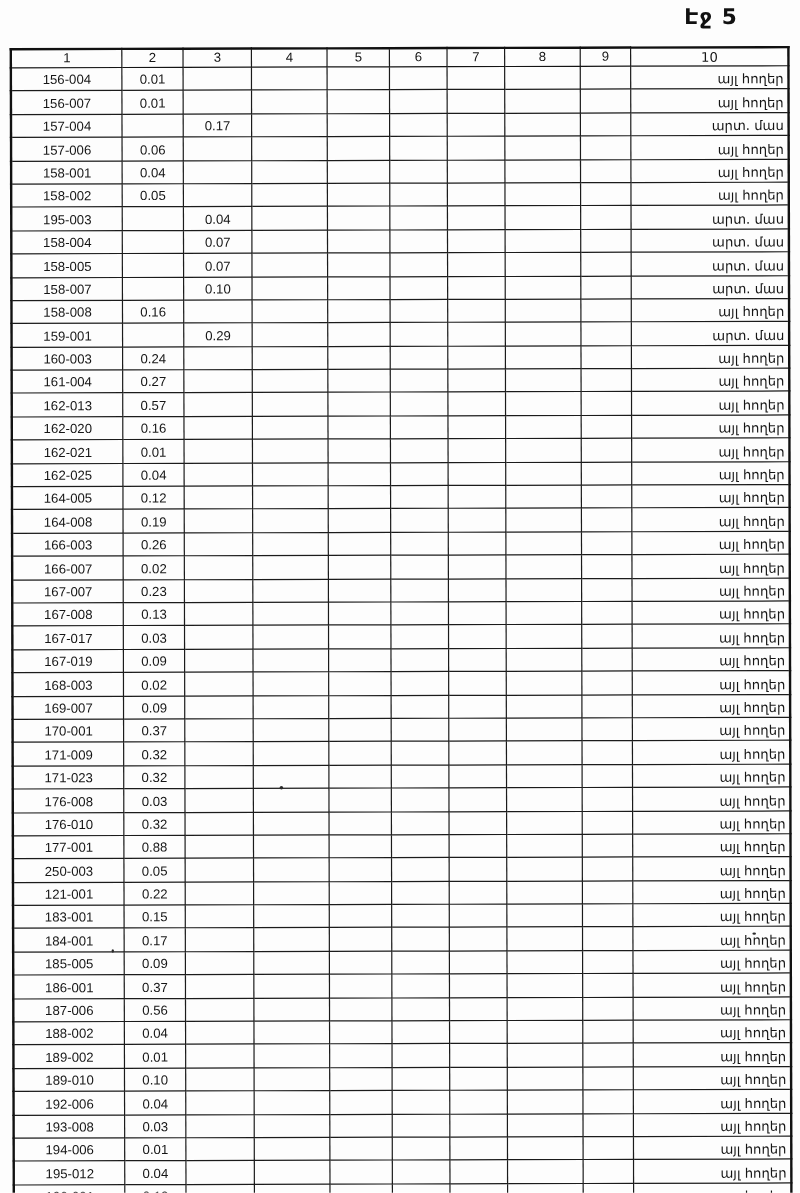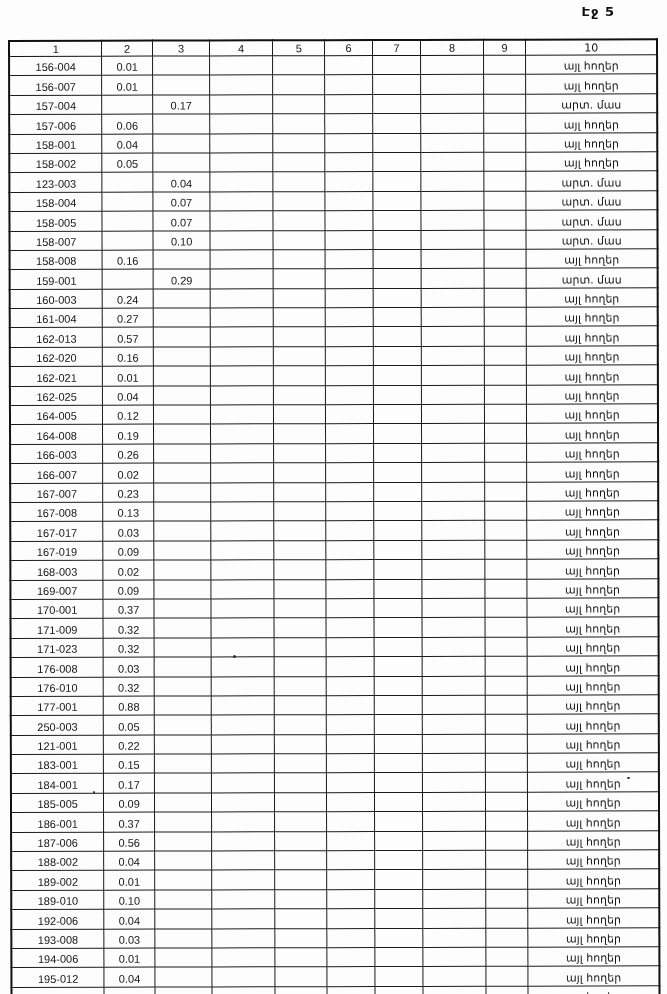--- a/index.html
+++ b/index.html
@@ -15,21 +15,21 @@
   .page {
     position: relative;
     width: 667px;
     height: 994px;
     background: #fdfdfd;
   }
   .page-label {
     position: absolute;
     top: 4px;
     right: 52px;
-    font-size: 13px;
+    font-size: 18px;
     font-weight: bold;
     letter-spacing: 1px;
     color: #111;
     font-family: "DejaVu Sans", sans-serif;
   }
   table.scan-table {
     position: absolute;
     left: 8px;
     top: 40px;
     border-collapse: collapse;
@@ -58,21 +58,21 @@
     text-align: center;
     vertical-align: middle;
     padding-bottom: 0;
     height: 14px;
     border-bottom: 1.5px solid #141414;
   }
   td.c0 { text-align: center; padding-left: 5px; }
   td.c1, td.c2, td.c3, td.c4, td.c5, td.c6, td.c7, td.c8 { text-align: center; }
   td.c9, th.h9 {
     border-left: 2.5px solid #101010;
-    text-align: center;
+    text-align: right;
     padding-left: 5px;
     font-family: "DejaVu Sans", "Liberation Sans", sans-serif;
     font-size: 10.5px;
   }
   .speck {
     position: absolute;
     background: #2a2a2a;
     border-radius: 50%;
   }
   .speck-1 { left: 233px; top: 655px; width: 3px; height: 3px; }
@@ -179,21 +179,21 @@
           <td class="c2"></td>
           <td class="c3"></td>
           <td class="c4"></td>
           <td class="c5"></td>
           <td class="c6"></td>
           <td class="c7"></td>
           <td class="c8"></td>
           <td class="c9">այլ հողեր</td>
         </tr>
         <tr>
-          <td class="c0">123-003</td>
+          <td class="c0">195-003</td>
           <td class="c1"></td>
           <td class="c2">0.04</td>
           <td class="c3"></td>
           <td class="c4"></td>
           <td class="c5"></td>
           <td class="c6"></td>
           <td class="c7"></td>
           <td class="c8"></td>
           <td class="c9">արտ. մաս</td>
         </tr>

